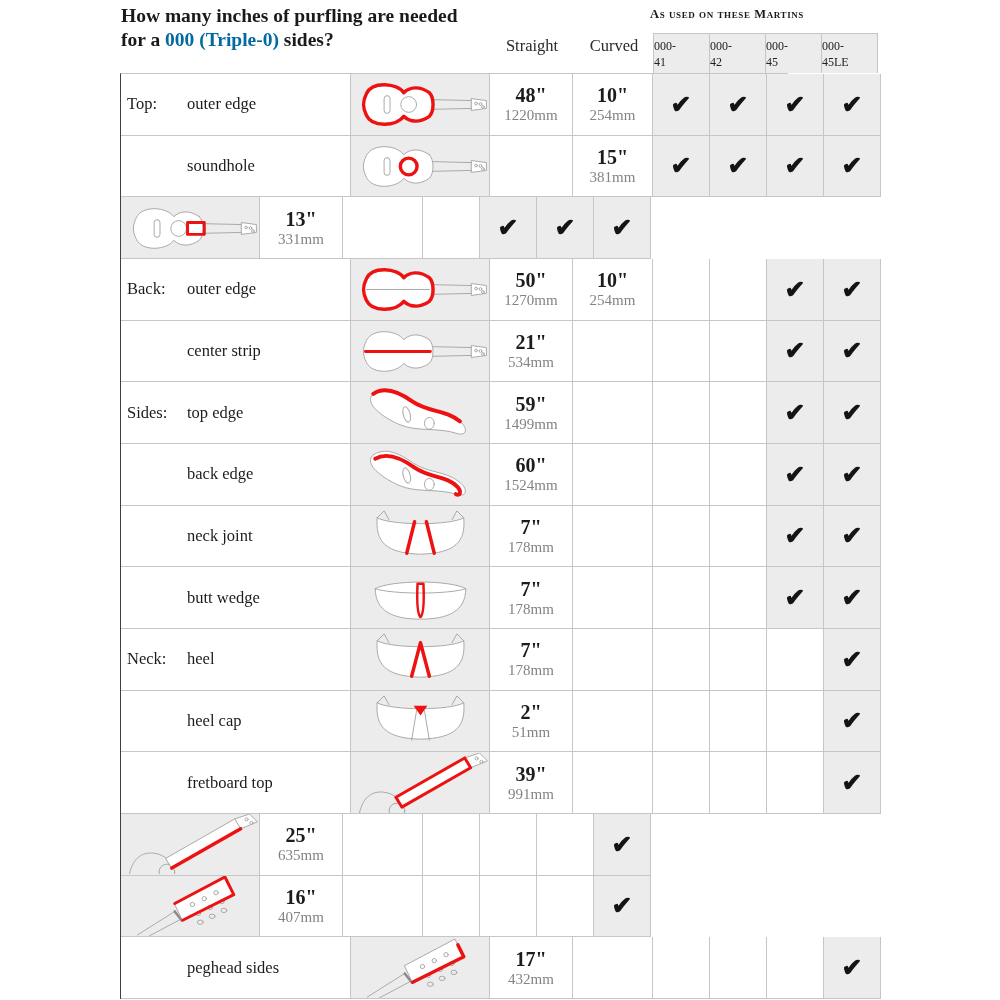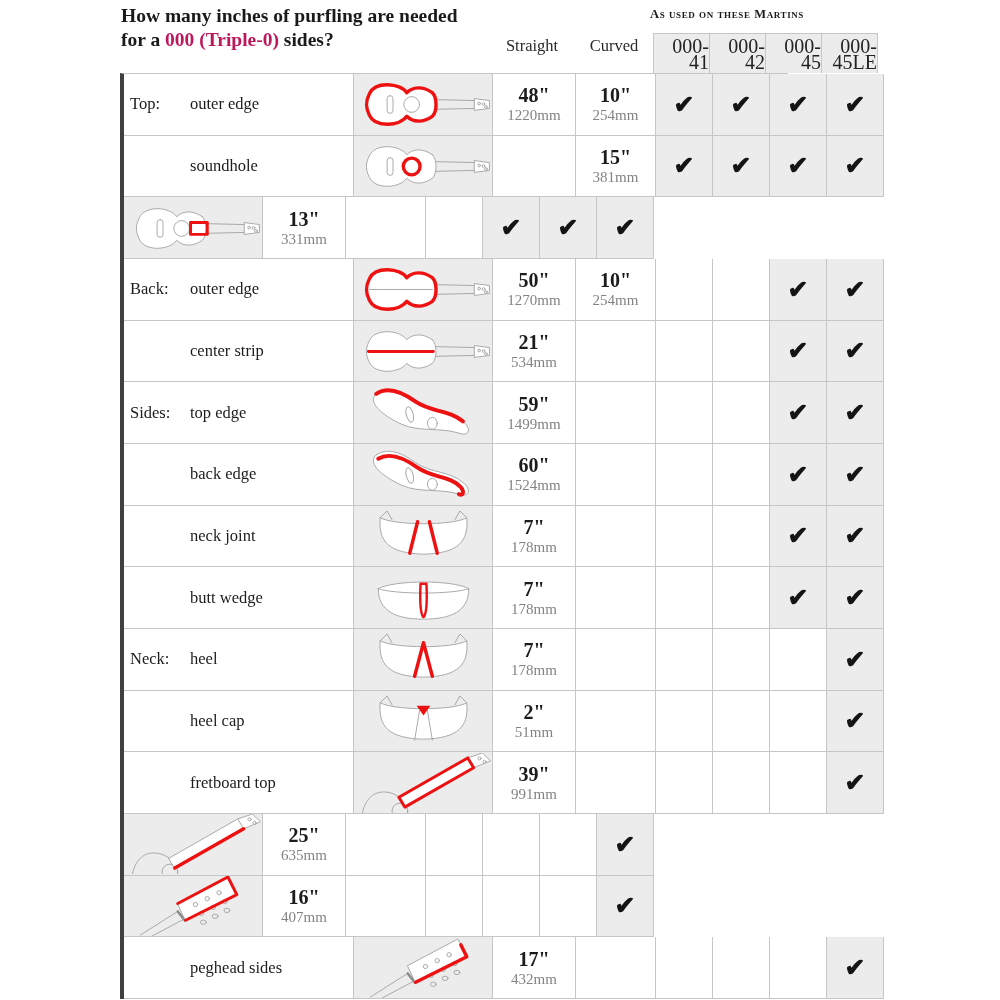--- a/index.html
+++ b/index.html
@@ -1,38 +1,38 @@
 <!DOCTYPE html>
 <html><head>
 <meta charset="utf-8">
 <style>
   html,body{margin:0;padding:0;background:#fff;}
   .stage{position:relative;width:1000px;height:1000px;background:#fff;overflow:hidden;
          font-family:Liberation Serif, serif;color:#1c1c1c;}
   
   .title{position:absolute;left:121px;top:4px;font-size:19.5px;font-weight:bold;
          line-height:24px;color:#1a1a1a;white-space:nowrap;}
-  .title .red{color:#be185d;}
+  .title .red{color:#0369a1;}
   
   .martins{position:absolute;left:650px;top:7px;width:232px;text-align:left;
            font-weight:bold;font-size:12.5px;letter-spacing:.6px;color:#1a1a1a;
            font-variant:small-caps;}
   
   .colhead{position:absolute;top:36px;font-size:16.5px;color:#2a2a2a;text-align:center;}
   #ch-straight{left:490px;width:84px;}
   #ch-curved{left:574px;width:80px;}
   
   #model-headers{position:absolute;left:653px;top:33px;display:flex;}
   .mh{width:57px;height:40px;box-sizing:border-box;background:#ececec;
       border:1px solid #c6c6c6;border-bottom:none;margin-left:-1px;
-      text-align:right;font-size:20px;line-height:16px;padding-top:4px;color:#222;}
+      text-align:left;font-size:12px;line-height:16px;padding-top:4px;color:#222;}
   .mh:first-child{margin-left:0;}
   
   #grid{position:absolute;left:120px;top:73px;width:668px;height:926px;box-sizing:border-box;
-        border-top:1px solid #c6c6c6;border-left:4px solid #404040;
+        border-top:1px solid #c6c6c6;border-left:1px solid #404040;
         display:grid;grid-template-rows:repeat(15,1fr);}
   .row{display:flex;min-height:0;}
   .cell{box-sizing:border-box;border-right:1px solid #c6c6c6;border-bottom:1px solid #c6c6c6;
         display:flex;flex-direction:column;align-items:center;justify-content:center;overflow:hidden;}
   .c-label{width:230px;flex-direction:row;justify-content:flex-start;padding-left:6px;
            font-size:16.5px;color:#1c1c1c;}
   .c-label .prefix{flex:0 0 60px;}
   .c-img{width:139px;background:#ececec;}
   .c-img svg{display:block;}
   .c-straight{width:83px;}

